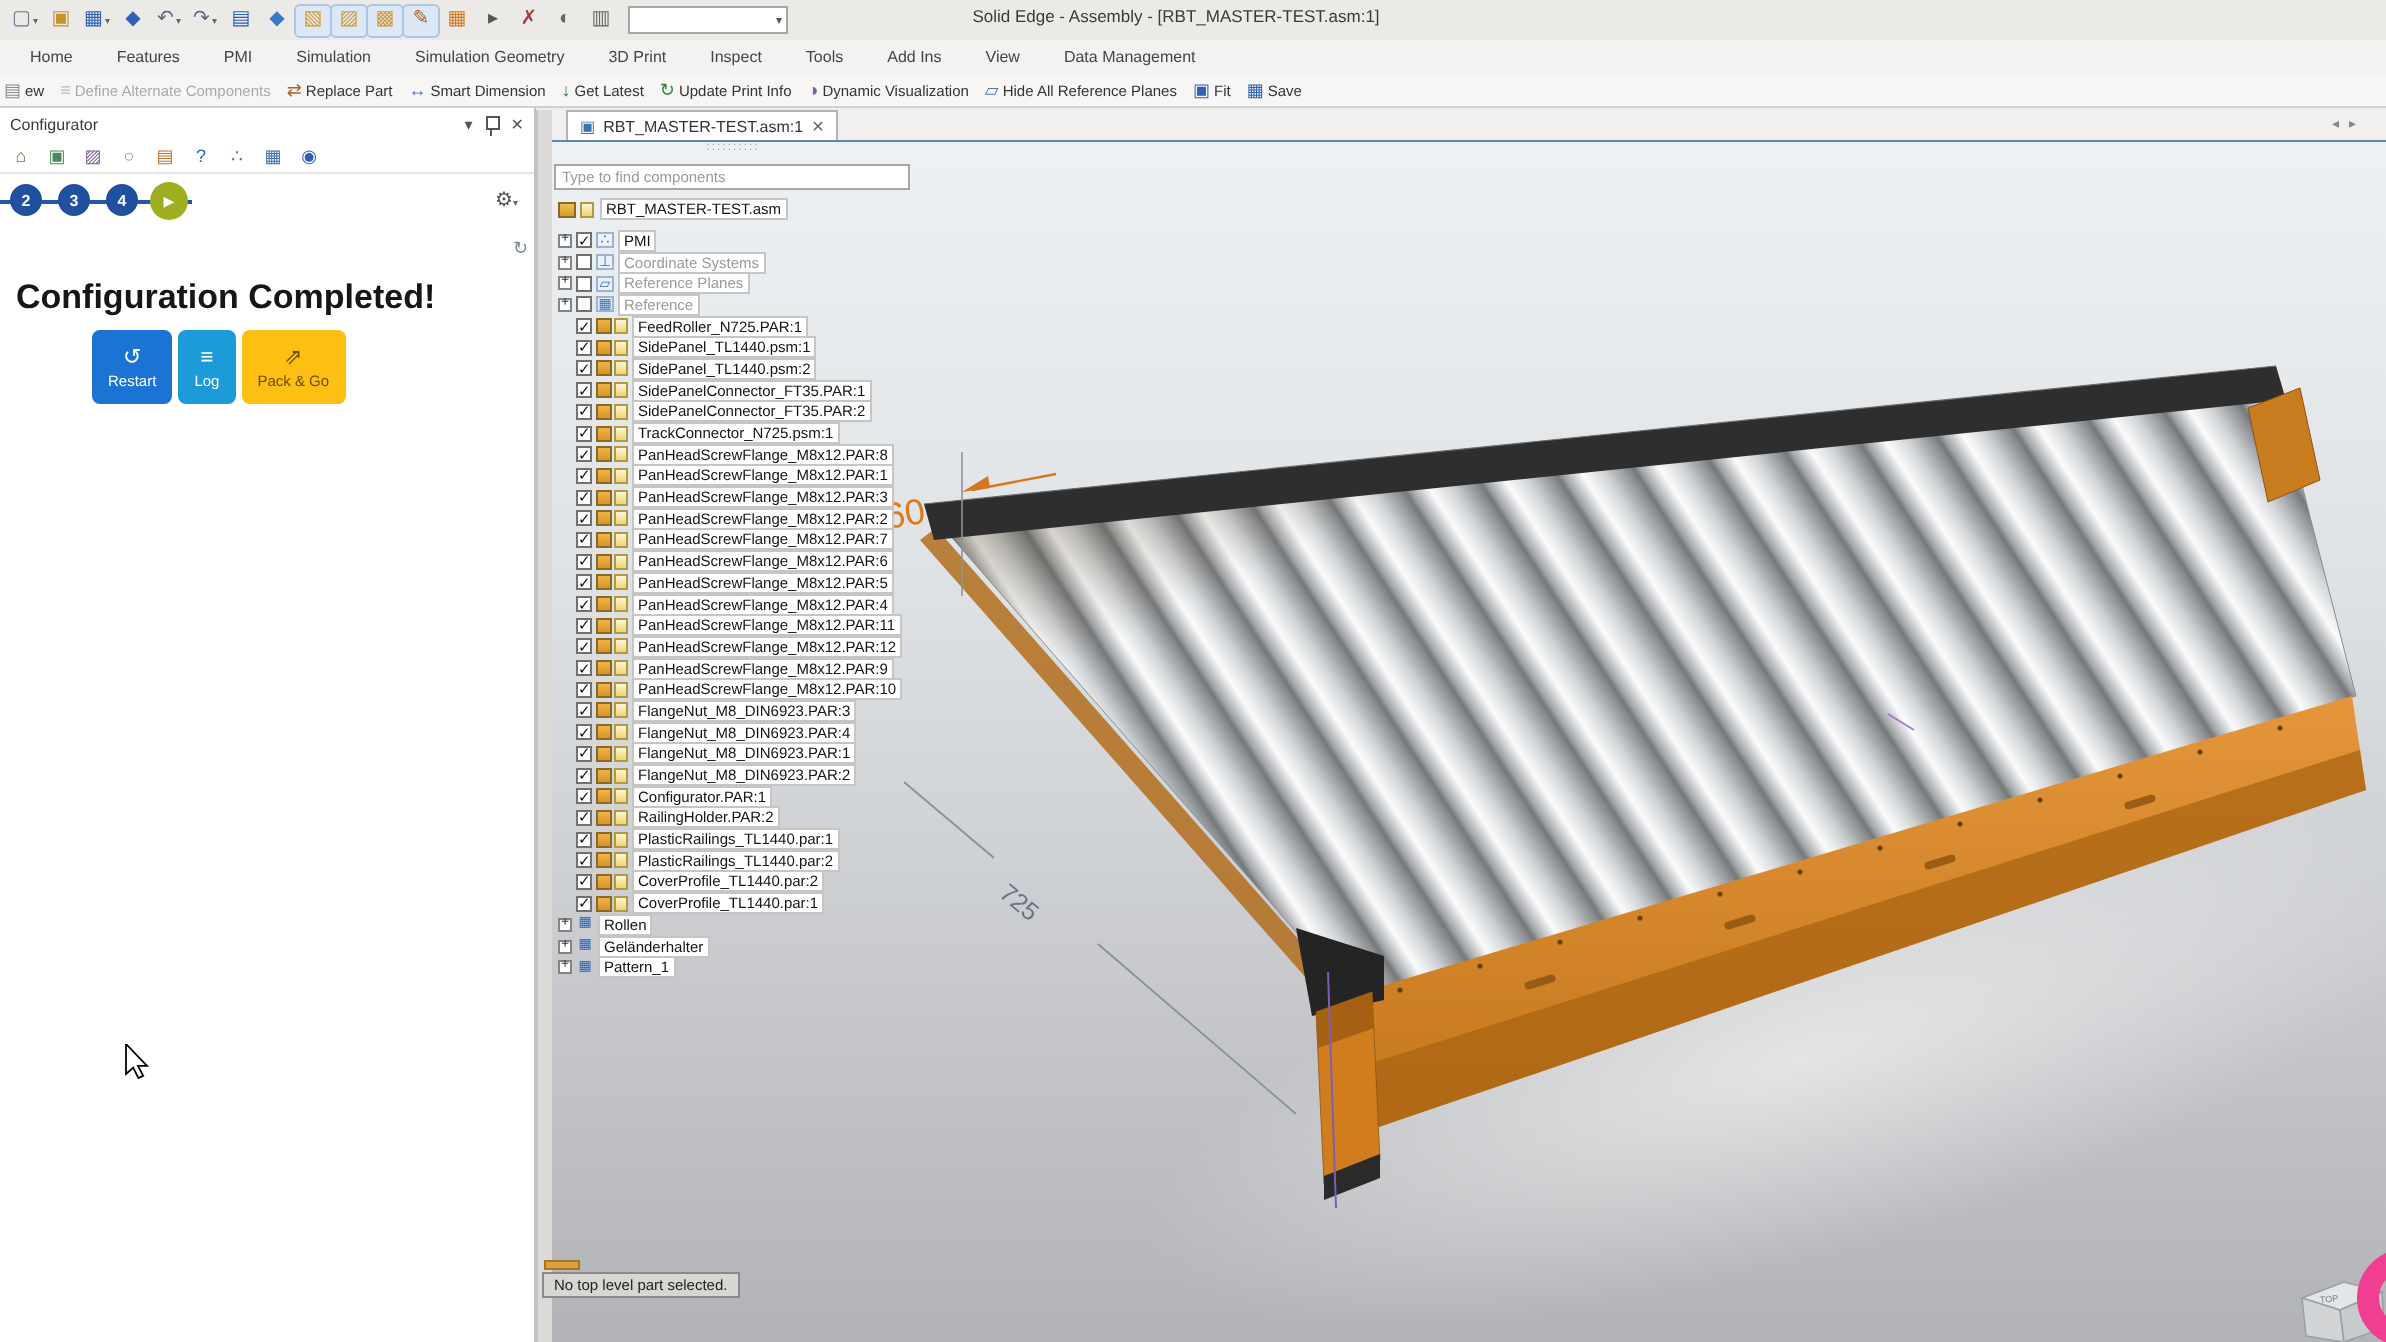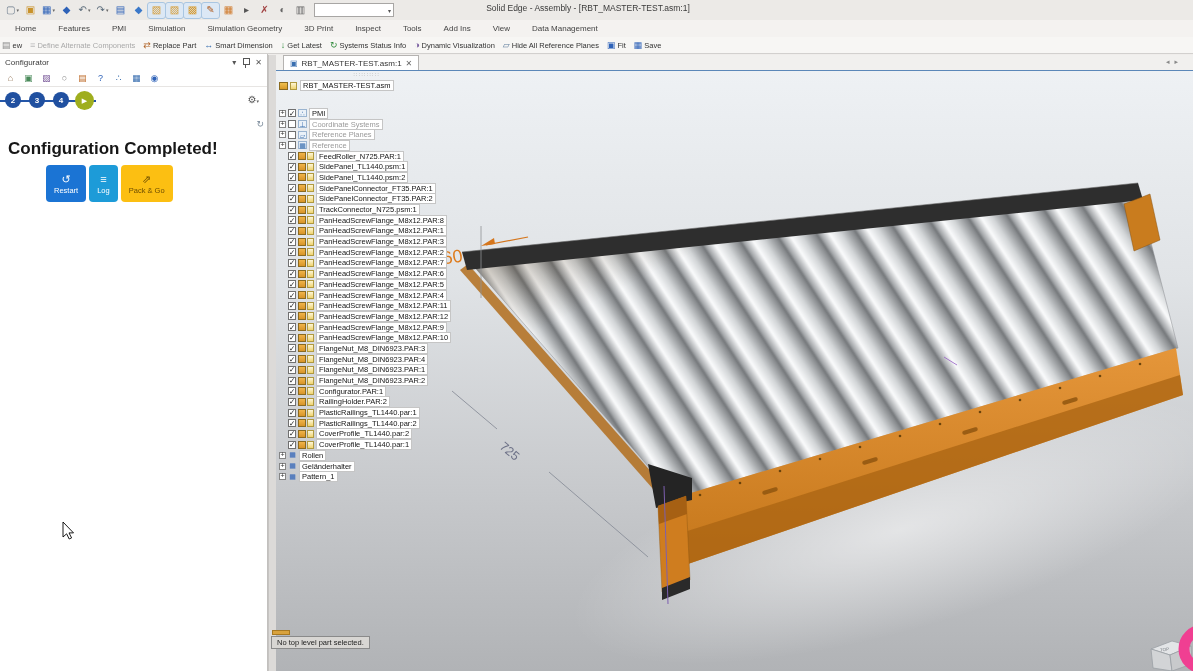--- a/index.html
+++ b/index.html
@@ -60,21 +60,21 @@
   .viewport{position:absolute;left:276px;top:71px;width:917px;height:600px;z-index:1;
     background:linear-gradient(180deg,#eef1f4 0%,#e0e3e6 35%,#c7c9cc 70%,#b1b3b6 100%)}
   .viewport svg{position:absolute;left:0;top:0}
   
   .pathfinder{position:absolute;left:277px;top:72px;width:179px;z-index:4}
   .pf-grip{text-align:center;color:#999;font-size:6px;line-height:5px;letter-spacing:1px}
   .pf-search{margin-top:1px}
   .pf-search input{width:170px;height:11px;border:1px solid #a8a6a4;font-size:7.5px;padding:0 3px;color:#333;background:#fff}
   .pf-search input::placeholder{color:#9a9a9a}
   .tree{margin-top:3px;padding-left:2px}
-  .troot{display:flex;align-items:center;height:11px;margin-bottom:17px}
+  .troot{display:flex;align-items:center;height:11px;margin-bottom:5px}
   .ricoA{width:9px;height:8px;background:linear-gradient(#f0c050,#d89a28);border:1px solid #8a6a20;box-sizing:border-box;margin-right:2px}
   .ricoB{width:7px;height:8px;background:linear-gradient(#fdf6d8,#f0d470);border:1px solid #b09a40;box-sizing:border-box;margin-right:3px}
   .trow{display:flex;align-items:center;height:10.7px}
   .exp{width:7px;height:7px;box-sizing:border-box;border:1px solid #848484;background:#fff;color:#333;font-size:7px;line-height:4.5px;text-align:center;margin-right:2px;flex:none}
   .t-part .exp{visibility:hidden}
   .chk{width:8px;height:8px;box-sizing:border-box;border:1px solid #707070;background:#fff;margin-right:2px;position:relative;flex:none}
   .chk::after{content:"✓";position:absolute;left:0;top:-1.5px;font-size:7.5px;color:#111}
   .unchecked .chk::after{content:""}
   .gico{width:9px;height:8px;font-size:7px;line-height:8px;text-align:center;color:#3a6fb0;margin-right:2px;flex:none;background:#eaf1f8;border:1px solid #9ab4d0;box-sizing:border-box}
   .t-pattern .gico{background:none;border:none;color:#2e62b8}
@@ -208,21 +208,21 @@
       <span>Smart Dimension</span>
     </span>
 
     <span class="rcmd" style="--c: #2e8a3a;">
       <span class="g">↓</span>
       <span>Get Latest</span>
     </span>
 
     <span class="rcmd" style="--c: #2e8a3a;">
       <span class="g">↻</span>
-      <span>Systems Status Info</span>
+      <span>Update Print Info</span>
     </span>
 
     <span class="rcmd" style="--c: #7a5fa0;">
       <span class="g">◑</span>
       <span>Dynamic Visualization</span>
     </span>
 
     <span class="rcmd" style="--c: #5a7a9a;">
       <span class="g">▱</span>
       <span>Hide All Reference Planes</span>
@@ -398,20 +398,23 @@
     <polygon points="1170,655 1191,646 1192,664 1172,671" fill="#c8cacc"></polygon>
     <text x="1160" y="651" font-size="4.5" fill="#7a7f84" stroke="none" font-family="Liberation Sans,sans-serif" transform="rotate(-6 1165 650)">TOP</text>
   </g>
 
   <circle cx="1203" cy="649" r="19" fill="none" stroke="#f03f92" stroke-width="11"></circle>
 </svg>
 </div>
 
 <div class="pathfinder">
   <div class="pf-grip">::::::::::</div>
+  <div class="pf-search">
+    <input placeholder="Type to find components" style="">
+  </div>
   <div class="tree">
     <div class="troot">
       <span class="ricoA"></span>
       <span class="ricoB"></span>
       <span class="tlabel">RBT_MASTER-TEST.asm</span>
     </div>
     <div>
 
         <div class="trow t-group">
           <span class="exp">+</span>

